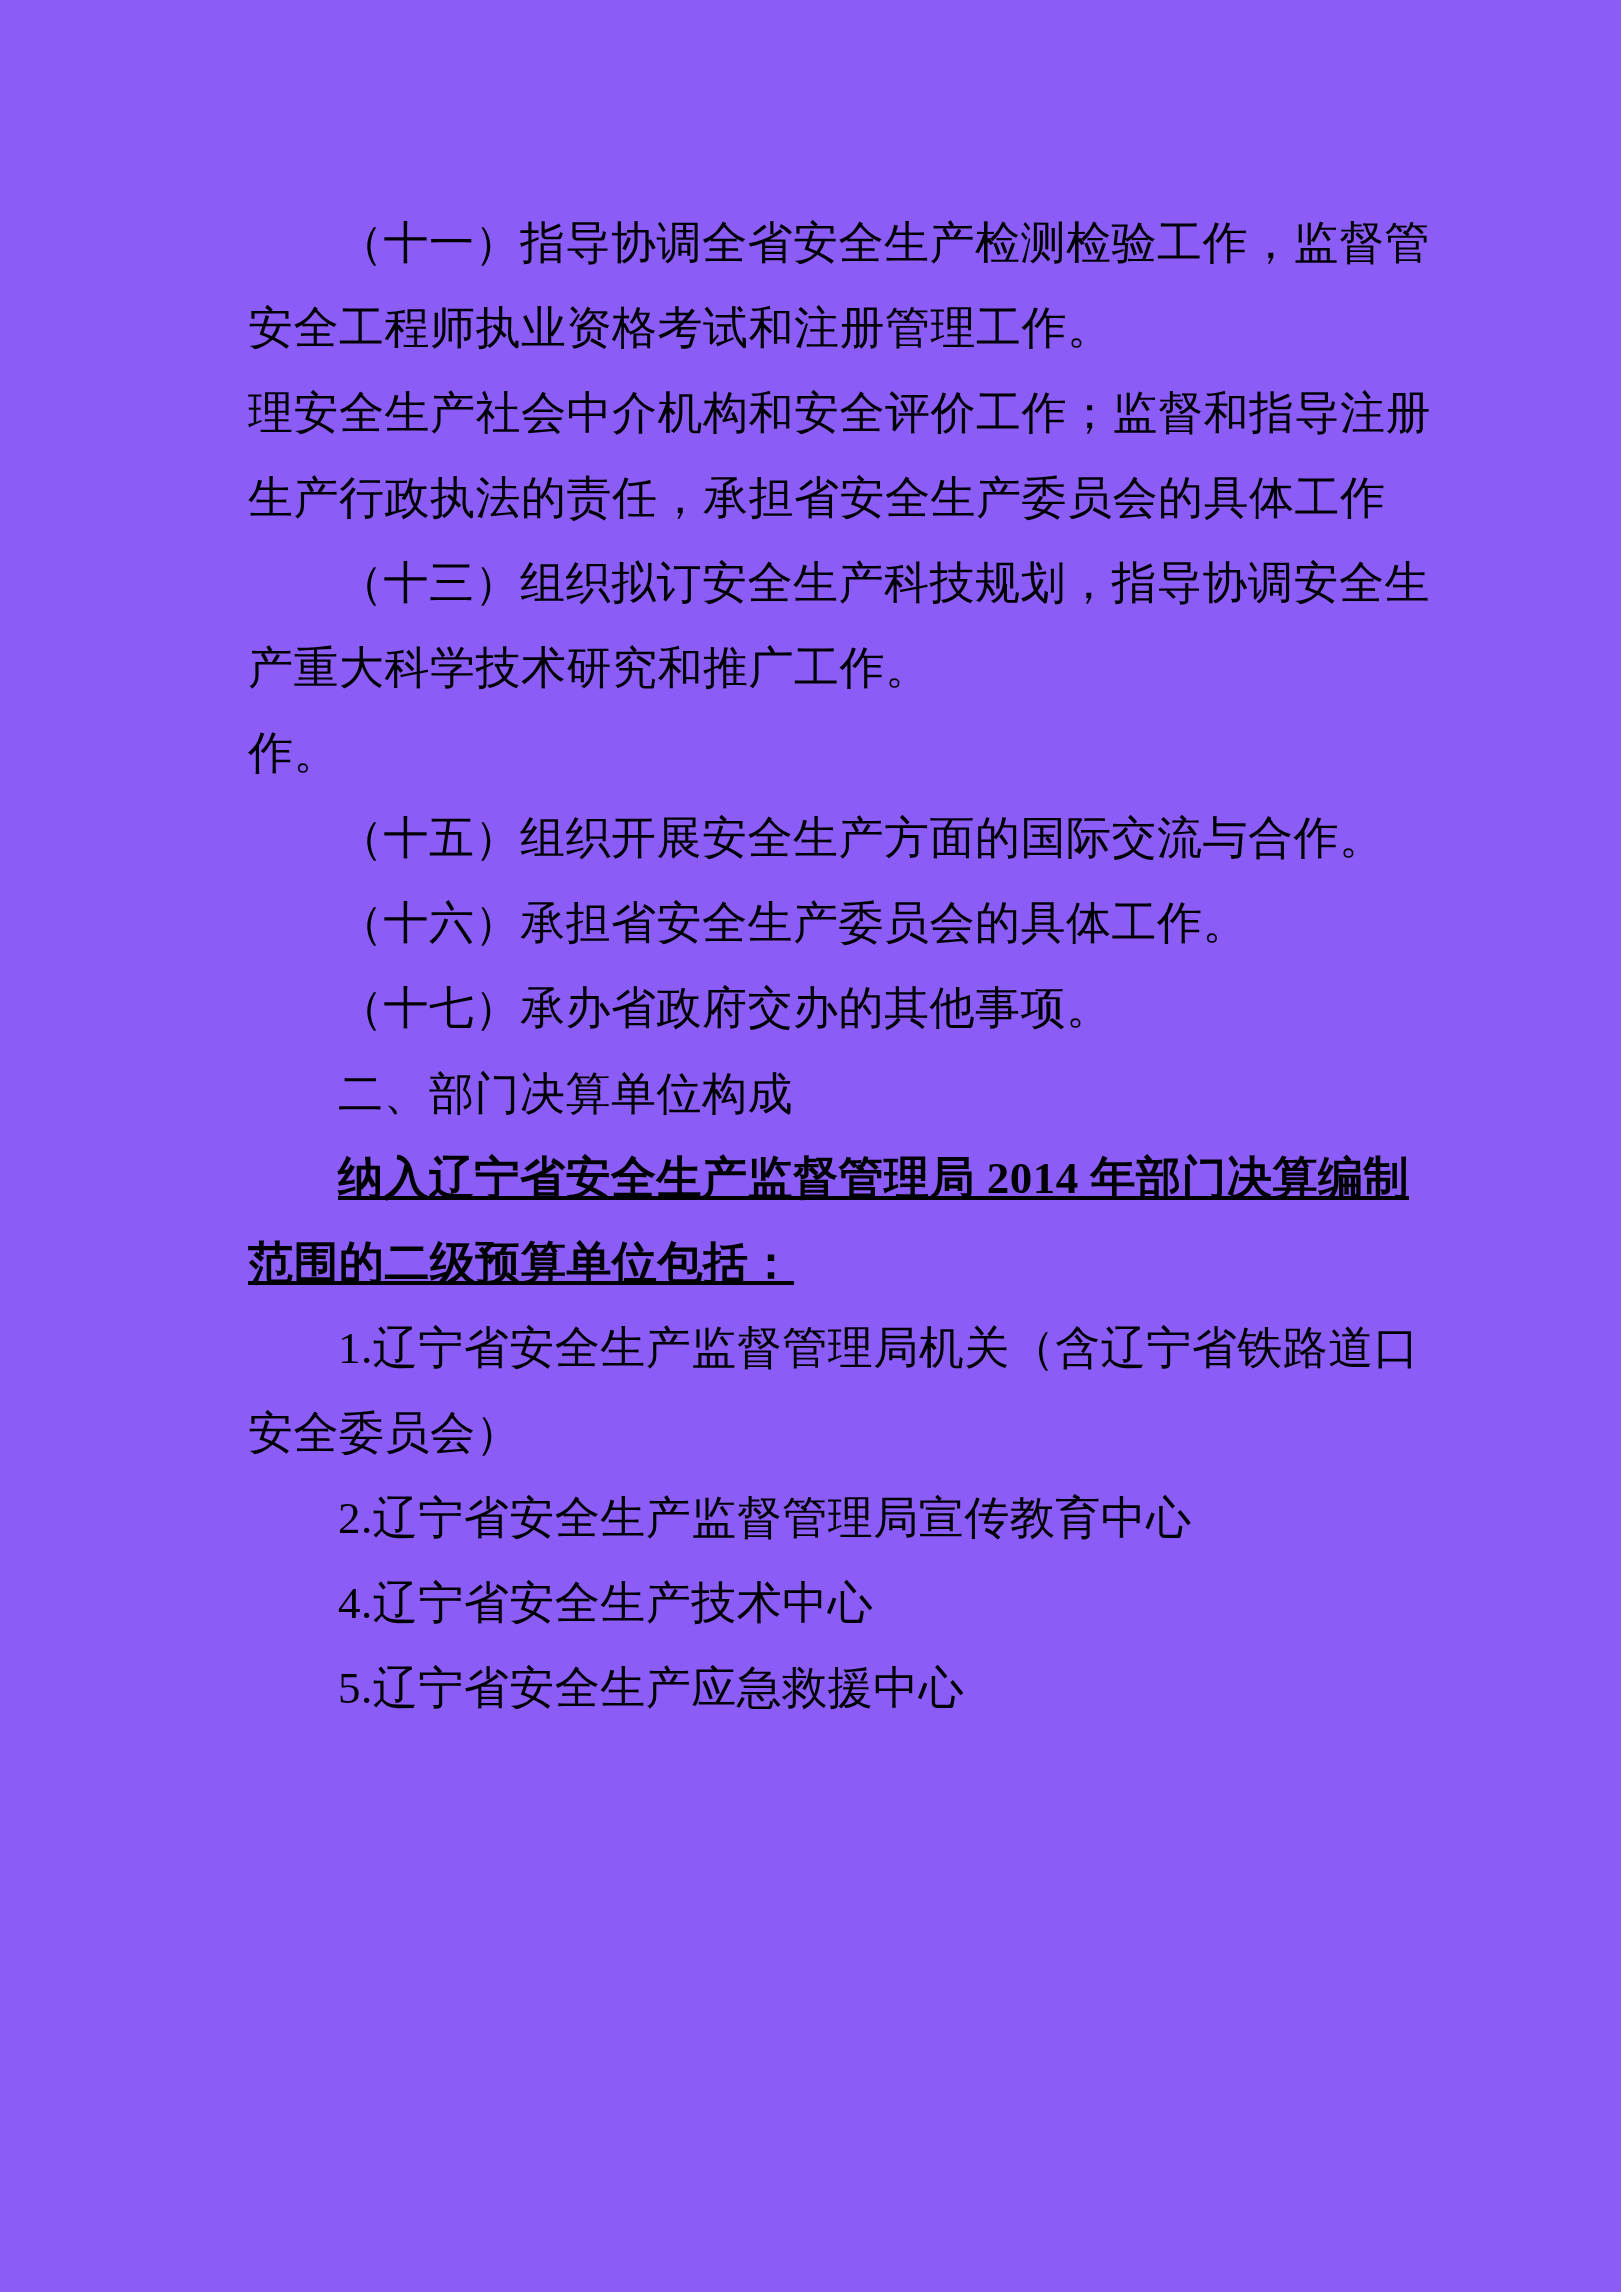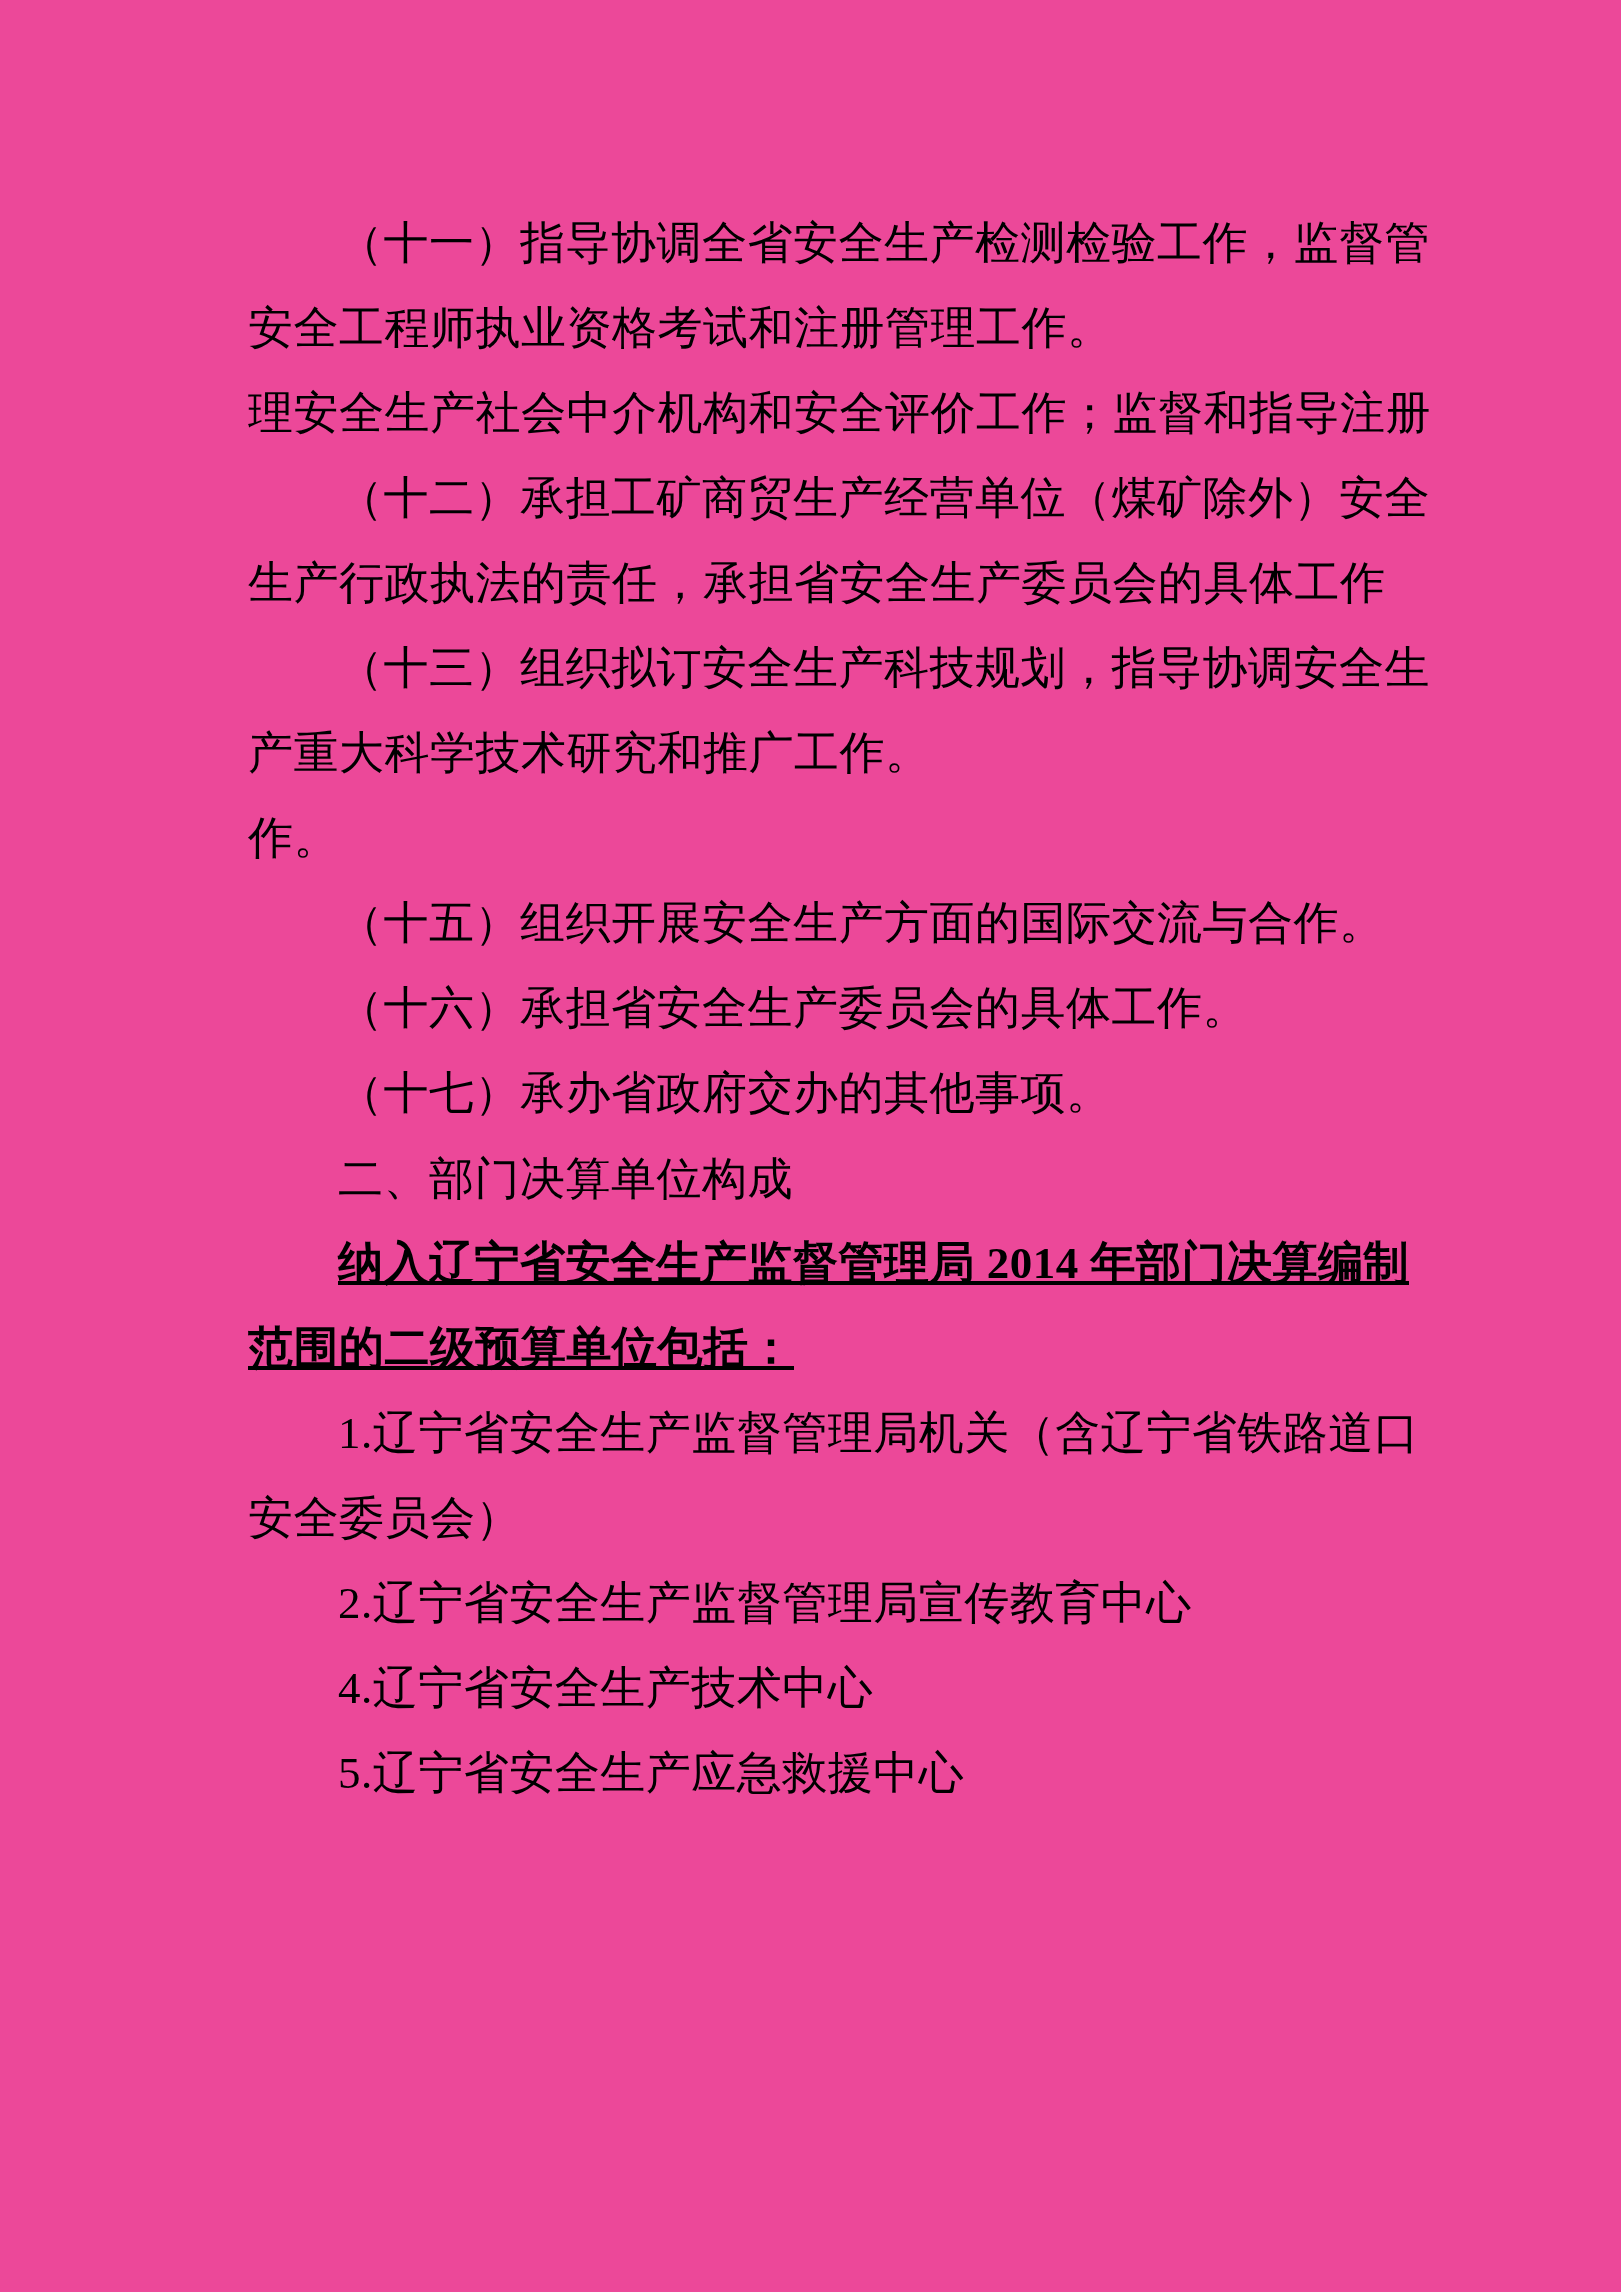--- a/index.html
+++ b/index.html
@@ -4,21 +4,21 @@
 <style>
   html, body {
     margin: 0;
     padding: 0;
     background: #ffffff;
   }
   .page {
     position: relative;
     width: 1621px;
     height: 2293px;
-    background: #ec4899;
+    background: #8b5cf6;
     overflow: hidden;
     font-family: "Liberation Serif", serif;
   }
   .content {
     position: absolute;
     left: 248px;
     top: 201px;
     width: 1215px;
   }
   .line {
@@ -42,21 +42,20 @@
   }
 </style>
 </head>
 <body>
 
 <div class="page">
   <div class="content">
       <div class="line indent">（十一）指导协调全省安全生产检测检验工作，监督管</div>
       <div class="line">安全工程师执业资格考试和注册管理工作。</div>
       <div class="line">理安全生产社会中介机构和安全评价工作；监督和指导注册</div>
-      <div class="line indent">（十二）承担工矿商贸生产经营单位（煤矿除外）安全</div>
       <div class="line">生产行政执法的责任，承担省安全生产委员会的具体工作</div>
       <div class="line indent">（十三）组织拟订安全生产科技规划，指导协调安全生</div>
       <div class="line">产重大科学技术研究和推广工作。</div>
       <div class="line">作。</div>
       <div class="line indent">（十五）组织开展安全生产方面的国际交流与合作。</div>
       <div class="line indent">（十六）承担省安全生产委员会的具体工作。</div>
       <div class="line indent">（十七）承办省政府交办的其他事项。</div>
       <div class="line indent heading">二、部门决算单位构成</div>
       <div class="line indent bold">纳入辽宁省安全生产监督管理局 2014 年部门决算编制</div>
       <div class="line bold">范围的二级预算单位包括：</div>

